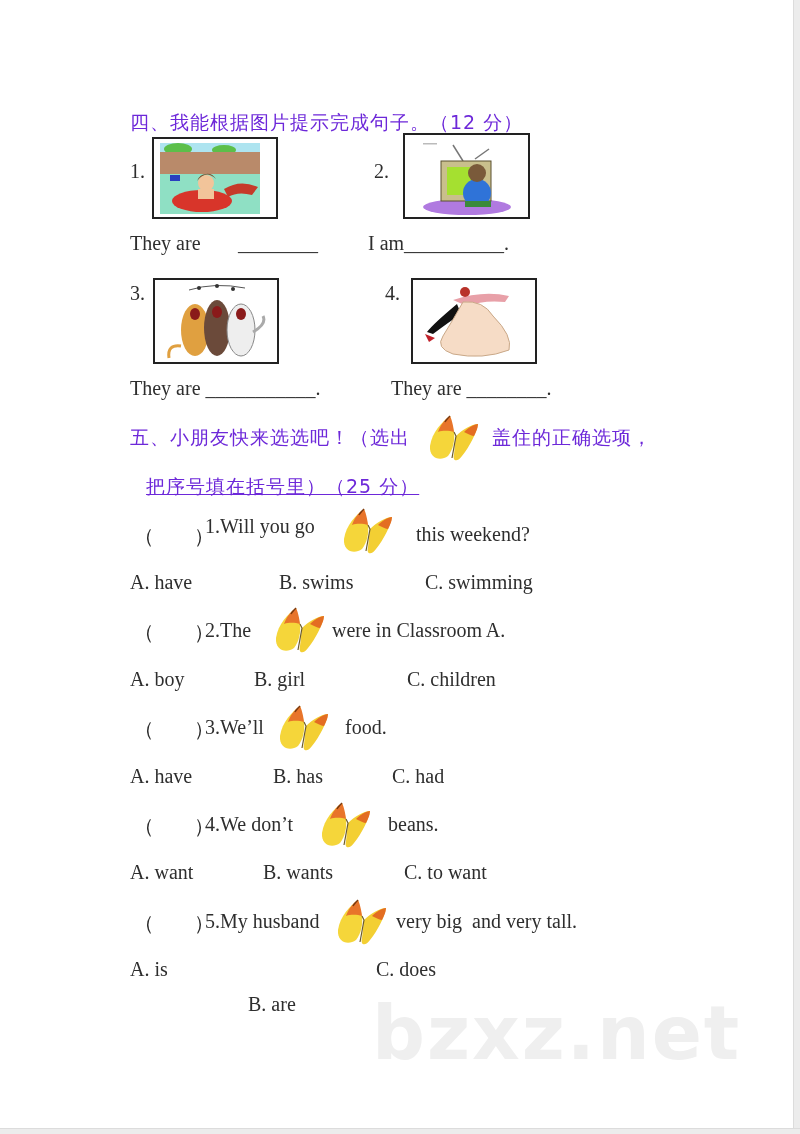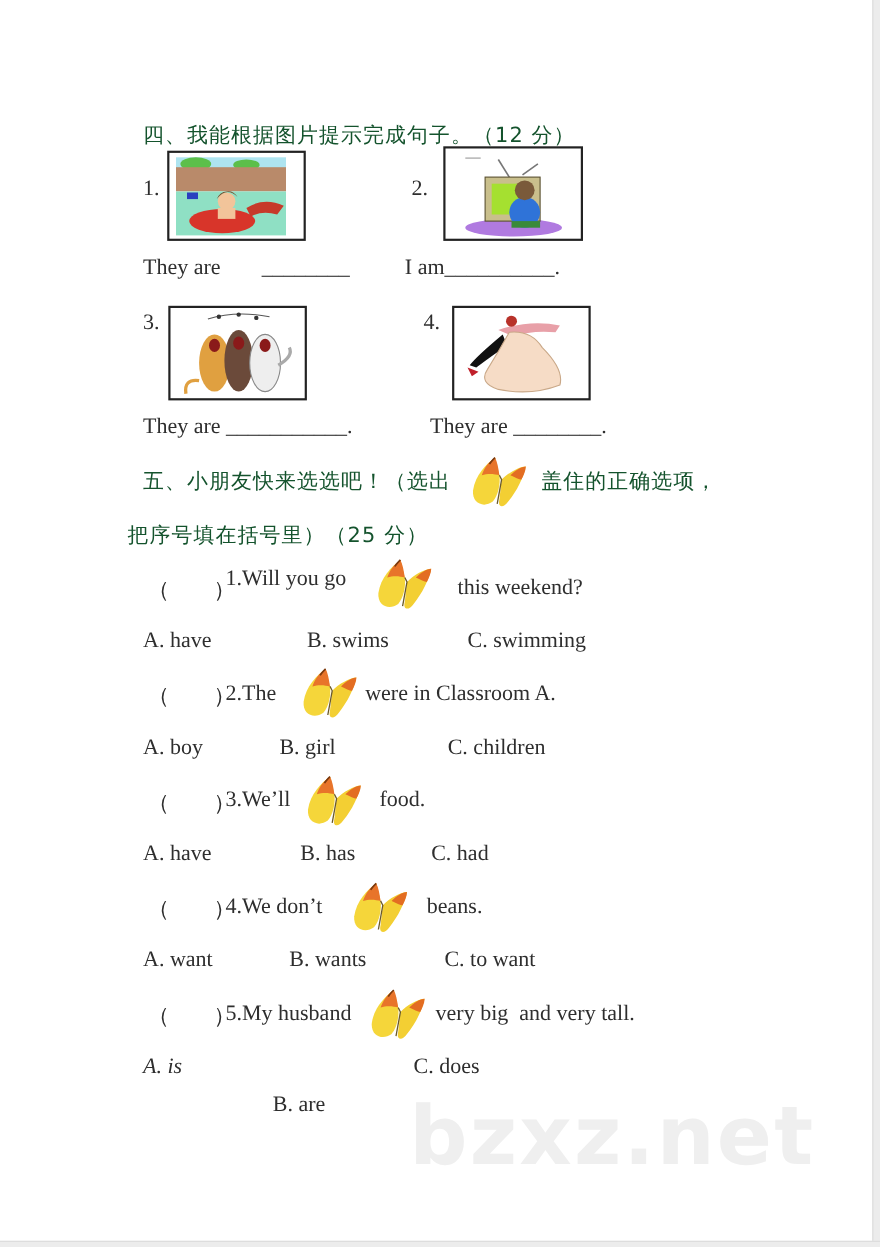--- a/index.html
+++ b/index.html
@@ -5,21 +5,21 @@
   html, body { margin: 0; padding: 0; }
   body {
     width: 800px; height: 1134px; position: relative; overflow: hidden;
     background: #ffffff;
     font-family: "Liberation Serif", "DejaVu Serif", serif;
     color: #2b2b2b;
   }
   .page-edge-r { position: absolute; right: 0; top: 0; width: 6px; height: 1134px; background: #ececec; border-left: 1px solid #dcdcdc; }
   .page-edge-b { position: absolute; left: 0; bottom: 0; width: 800px; height: 5px; background: #ececec; border-top: 1px solid #dcdcdc; }
   .abs { position: absolute; white-space: pre; }
-  .cn { font-family: "DejaVu Sans", sans-serif; font-size: 19px; letter-spacing: 1px; color: #14532d; }
+  .cn { font-family: "DejaVu Sans", sans-serif; font-size: 19px; letter-spacing: 1px; color: #6d28d9; }
   .en { font-size: 20px; color: #2e2e2e; }
   .pic { position: absolute; border: 2px solid #222; background: #fff; box-sizing: border-box; overflow: hidden; }
   .bfly { position: absolute; width: 56px; height: 52px; }
   .watermark {
     position: absolute; left: 372px; top: 990px;
     font-family: "DejaVu Sans", sans-serif; font-weight: bold; font-size: 74px;
     color: #efefef; letter-spacing: 2px;
   }
 </style>
 </head>
@@ -109,21 +109,21 @@
 </div>
 
 <div class="abs en" style="left:130px;top:377px;">They are ___________.</div>
 <div class="abs en" style="left:391px;top:377px;">They are ________.</div>
 
 <div class="abs cn" style="left:130px;top:425px;">五、小朋友快来选选吧！（选出</div>
 <svg class="bfly" style="left:426px;top:412px;">
     <use href="#butterfly"></use>
   </svg>
 <div class="abs cn" style="left:492px;top:425px;">盖住的正确选项，</div>
-<div class="abs cn" style="left:116px;top:474px;">把序号填在括号里）（25 分）</div>
+<div class="abs cn" style="left:146px;top:474px;text-decoration:underline;">把序号填在括号里）（25 分）</div>
 
 <div class="abs en" style="left:134px;top:523px;">（　　）</div>
 <div class="abs en" style="left:205px;top:515px;">1.Will you go</div>
 <svg class="bfly" style="left:340px;top:505px;">
     <use href="#butterfly"></use>
   </svg>
 <div class="abs en" style="left:416px;top:523px;">this weekend?</div>
 <div class="abs en" style="left:130px;top:571px;">A. have</div>
 <div class="abs en" style="left:279px;top:571px;">B. swims</div>
 <div class="abs en" style="left:425px;top:571px;">C. swimming</div>
@@ -157,17 +157,17 @@
 <div class="abs en" style="left:130px;top:861px;">A. want</div>
 <div class="abs en" style="left:263px;top:861px;">B. wants</div>
 <div class="abs en" style="left:404px;top:861px;">C. to want</div>
 
 <div class="abs en" style="left:134px;top:910px;">（　　）</div>
 <div class="abs en" style="left:205px;top:910px;">5.My husband</div>
 <svg class="bfly" style="left:334px;top:896px;">
     <use href="#butterfly"></use>
   </svg>
 <div class="abs en" style="left:396px;top:910px;">very big  and very tall.</div>
-<div class="abs en" style="left:130px;top:958px;font-style:italic;">A. is</div>
+<div class="abs en" style="left:130px;top:958px;">A. is</div>
 <div class="abs en" style="left:248px;top:958px;margin-top:35px;">B. are</div>
 <div class="abs en" style="left:376px;top:958px;">C. does</div>
 
 <div class="watermark">bzxz.net</div>
 
 </body></html>

